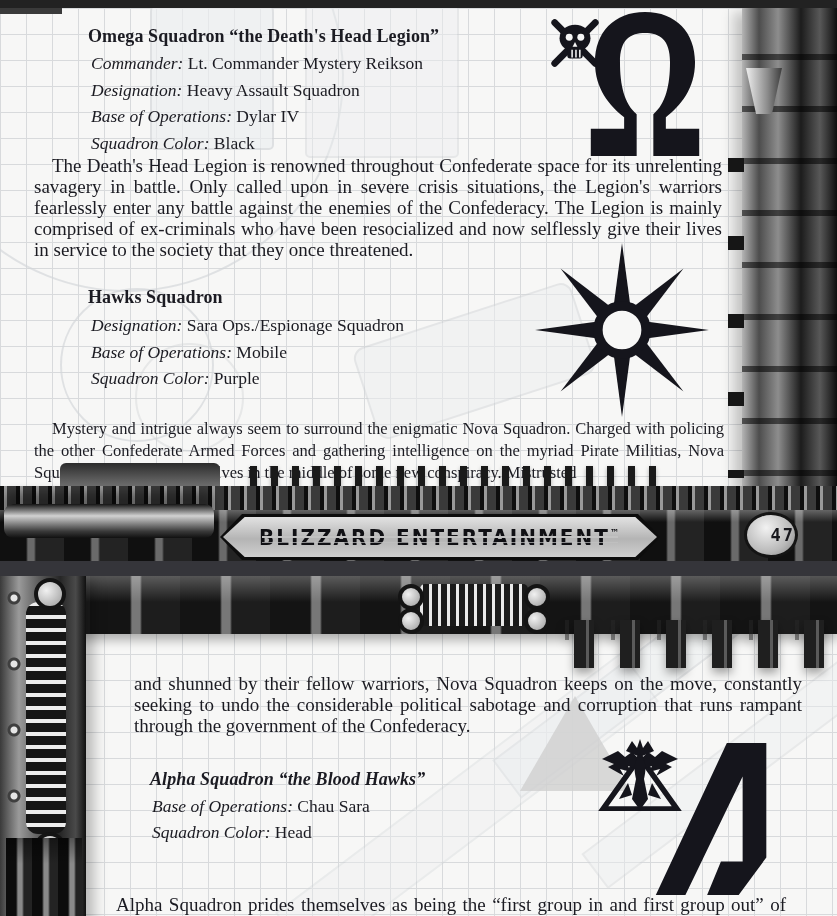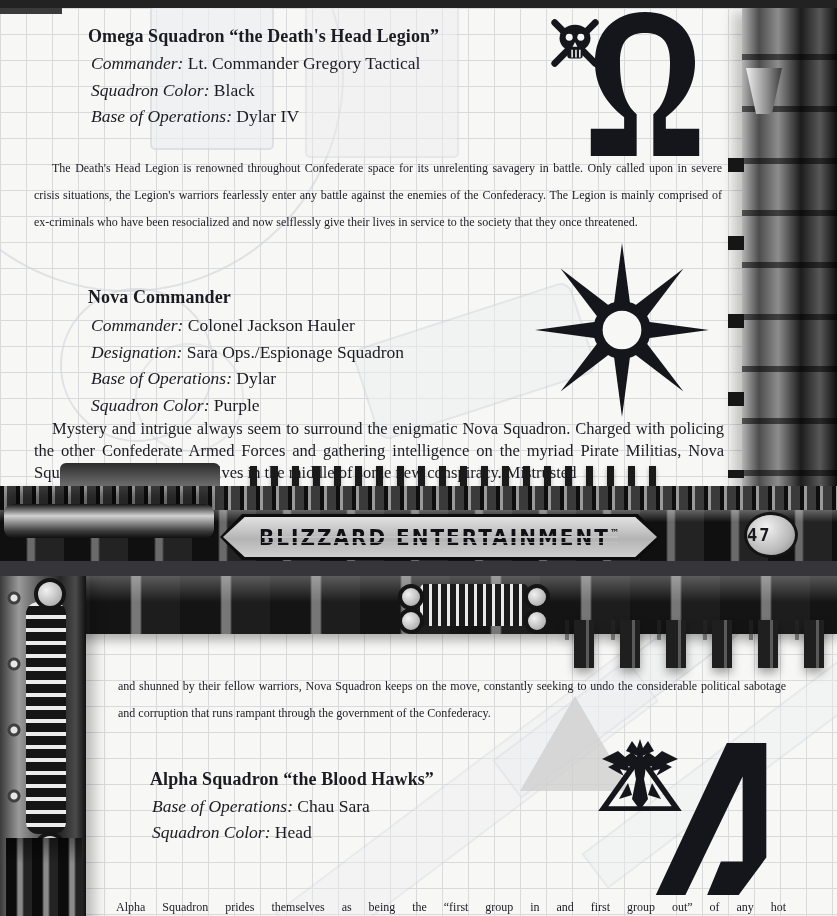--- a/index.html
+++ b/index.html
@@ -13,21 +13,21 @@
                      linear-gradient(90deg,#d8dadc 1px,transparent 1px);
     background-size:26px 26px;}
   .sketch{border:2px solid #d2d5d8;background:#eceef0;opacity:.65;}
   .sketch.ring{background:transparent;border-radius:50%;}
 
   
   .sq-title{font-weight:bold;font-size:18px;line-height:24px;letter-spacing:.1px;}
   .fields{font-size:17.5px;}
   .field{line-height:26.5px;white-space:nowrap;}
   .flabel{font-style:italic;}
-  .para{font-size:12px;line-height:27px;text-align:justify;}
+  .para{font-size:19px;line-height:21px;text-align:justify;}
   .para.indent{text-indent:18px;}
   .para.small{font-size:16.5px;line-height:22px;}
   .line-just{text-align:justify;text-align-last:justify;font-family:Liberation Serif, serif;}
 
   
   .band1{left:0;top:478px;width:837px;height:75px;
     background:
       repeating-linear-gradient(90deg,#0e0e0e 0 4px,#9a9a9a 4px 7px,#3a3a3a 7px 16px) 0 0/100% 24px no-repeat,
       linear-gradient(180deg,rgba(255,255,255,.30),rgba(255,255,255,0) 55%) 0 24px/100% 22px no-repeat,
       repeating-linear-gradient(90deg,#101010 0 26px,#6a6a6a 28px 34px,#232323 36px 64px),
@@ -88,21 +88,21 @@
     clip-path:polygon(0 50%,5% 0,95% 0,100% 50%,95% 100%,5% 100%);
     background:linear-gradient(180deg,#e2e2e2,#b4b4b4 55%,#cfcfcf);
     display:flex;align-items:center;justify-content:center;}
   .banner-text{font-family:"DejaVu Sans",sans-serif;font-weight:bold;font-size:20px;
     letter-spacing:2px;color:#101014;transform:scaleY(1.08);white-space:nowrap;}
   .banner-text sup{font-size:9px;}
   .slit{position:absolute;left:9%;right:9%;height:2px;background:#c2c2c2;}
   .badge{left:744px;top:504px;width:54px;height:46px;border-radius:50%;
     border:3px solid #141414;box-sizing:border-box;
     background:radial-gradient(circle at 40% 32%,#f2f2f2,#b9b9b9 62%,#7f7f7f);
-    display:flex;align-items:center;justify-content:flex-start;}
+    display:flex;align-items:center;justify-content:flex-end;}
   .badge-num{font-family:"DejaVu Sans Mono",monospace;font-weight:bold;font-size:17px;
     letter-spacing:2px;color:#17171c;}
 
   .icon-dark{fill:#15151c;}
 </style>
 </head>
 <body>
 
 <div class="screen">
 
@@ -148,31 +148,31 @@
         <polygon points="77,62 93,62 85,2" transform="rotate(180 85 85)"></polygon>
         <polygon points="77,62 93,62 85,2" transform="rotate(225 85 85)"></polygon>
         <polygon points="77,62 93,62 85,2" transform="rotate(270 85 85)"></polygon>
         <polygon points="77,62 93,62 85,2" transform="rotate(315 85 85)"></polygon>
       </g>
       <circle cx="85" cy="85" r="23" fill="#f7f7f6" stroke="#15151c" stroke-width="9"></circle>
     </svg>
 
     <div class="abs sq-title" style="left:88px;top:16px;">Omega Squadron “the Death's Head Legion”</div>
     <div class="abs fields" style="left:91px;top:42px;">
-      <div class="field"><span class="flabel">Commander:</span> <span>Lt. Commander Gregory Tactical</span></div>
+      <div class="field"><span class="flabel">Commander:</span> <span>Lt. Commander Mystery Reikson</span></div>
+      <div class="field"><span class="flabel">Designation:</span> <span>Heavy Assault Squadron</span></div>
+      <div class="field"><span class="flabel">Base of Operations:</span> <span>Dylar IV</span></div>
       <div class="field"><span class="flabel">Squadron Color:</span> <span>Black</span></div>
-      <div class="field"><span class="flabel">Base of Operations:</span> <span>Dylar IV</span></div>
     </div>
     <div class="abs para indent" style="left:34px;top:147px;width:688px;">The Death's Head Legion is renowned throughout Confederate space for its unrelenting savagery in battle. Only called upon in severe crisis situations, the Legion's warriors fearlessly enter any battle against the enemies of the Confederacy. The Legion is mainly comprised of ex-criminals who have been resocialized and now selflessly give their lives in service to the society that they once threatened.</div>
 
-    <div class="abs sq-title" style="left:88px;top:277px;">Nova Commander</div>
+    <div class="abs sq-title" style="left:88px;top:277px;">Hawks Squadron</div>
     <div class="abs fields" style="left:91px;top:304px;">
-      <div class="field"><span class="flabel">Commander:</span> <span>Colonel Jackson Hauler</span></div>
       <div class="field"><span class="flabel">Designation:</span> <span>Sara Ops./Espionage Squadron</span></div>
-      <div class="field"><span class="flabel">Base of Operations:</span> <span>Dylar</span></div>
+      <div class="field"><span class="flabel">Base of Operations:</span> <span>Mobile</span></div>
       <div class="field"><span class="flabel">Squadron Color:</span> <span>Purple</span></div>
     </div>
     <div class="abs para small indent" style="left:34px;top:410px;width:690px;">Mystery and intrigue always seem to surround the enigmatic Nova Squadron. Charged with policing the other Confederate Armed Forces and gathering intelligence on the myriad Pirate Militias, Nova Squadron often find themselves in the middle of some new conspiracy. Mistrusted</div>
 
     <div class="abs right-strip"></div>
     <div class="abs right-stubs"></div>
     <div class="abs right-funnel"></div>
 
     <div class="abs band1-bumps"></div>
     <div class="abs band1-hump"></div>
@@ -193,37 +193,37 @@
     <div class="abs divider"></div>
   </div>
 
   <div class="abs grid-bg" style="left:0;top:568px;width:837px;height:348px;overflow:hidden;">
 
     <div class="abs sketch" style="left:470px;top:70px;width:360px;height:44px;transform:rotate(-37deg);opacity:.55;"></div>
     <div class="abs sketch" style="left:560px;top:170px;width:340px;height:40px;transform:rotate(-37deg);opacity:.4;"></div>
     <div class="abs sketch" style="left:250px;top:200px;width:430px;height:58px;transform:rotate(-37deg);opacity:.35;"></div>
     <div class="abs" style="left:520px;top:120px;width:0;height:0;border-left:55px solid transparent;border-right:55px solid transparent;border-bottom:95px solid #cfcfcf;opacity:.8;"></div>
 
-    <div class="abs para" style="left:118px;top:97px;width:668px;">and shunned by their fellow warriors, Nova Squadron keeps on the move, constantly seeking to undo the considerable political sabotage and corruption that runs rampant through the government of the Confederacy.</div>
+    <div class="abs para" style="left:134px;top:97px;width:668px;">and shunned by their fellow warriors, Nova Squadron keeps on the move, constantly seeking to undo the considerable political sabotage and corruption that runs rampant through the government of the Confederacy.</div>
 
     <svg class="abs" style="left:597px;top:163px;" width="86" height="72" viewBox="0 0 84 72">
       <polygon points="42,18 79,70 5,70" fill="none" stroke="#15151c" stroke-width="5.5"></polygon>
       <polygon class="icon-dark" points="28,12 34,2 39,9 42,0 45,9 50,2 56,12 42,18"></polygon>
       <path class="icon-dark" d="M4 20 L20 12 L27 18 L34 13 L40 19 L40 30 L30 27 L33 33 L22 30 L26 37 L10 28 L16 25 Z"></path>
       <path class="icon-dark" d="M80 20 L64 12 L57 18 L50 13 L44 19 L44 30 L54 27 L51 33 L62 30 L58 37 L74 28 L68 25 Z"></path>
       <path class="icon-dark" d="M42 14 C49 24 48 30 46 40 L50 60 L42 71 L34 60 L38 40 C36 30 35 24 42 14 Z"></path>
       <polygon class="icon-dark" points="30,44 21,60 34,56"></polygon>
       <polygon class="icon-dark" points="54,44 63,60 50,56"></polygon>
     </svg>
 
     <svg class="abs" style="left:642px;top:165px;" width="148" height="158" viewBox="0 0 150 160">
       <path class="icon-dark" fill-rule="evenodd" d="M86 2 L126 2 L126 118 L98 156 L66 156 L80 122 L102 122 L102 36 L44 156 L14 156 Z"></path>
     </svg>
 
-    <div class="abs sq-title" style="left:150px;top:191px;">Alpha Squadron “the Blood Hawks”</div>
+    <div class="abs sq-title" style="left:150px;top:191px;font-style:italic;">Alpha Squadron “the Blood Hawks”</div>
     <div class="abs fields" style="left:152px;top:217px;">
       <div class="field" style="line-height:26px;"><span class="flabel">Base of Operations:</span> <span>Chau Sara</span></div>
       <div class="field" style="line-height:26px;"><span class="flabel">Squadron Color:</span> <span>Head</span></div>
     </div>
     <div class="abs" style="left:100px;top:318px;width:686px;">
       <div class="para line-just" style="text-indent:16px;">Alpha Squadron prides themselves as being the “first group in and first group out” of any hot</div>
       <div class="para line-just">spot. Their lightning-quick attacks and use of preemptive, surgical strikes have gained the</div>
     </div>
 
     <div class="abs band2"></div>

